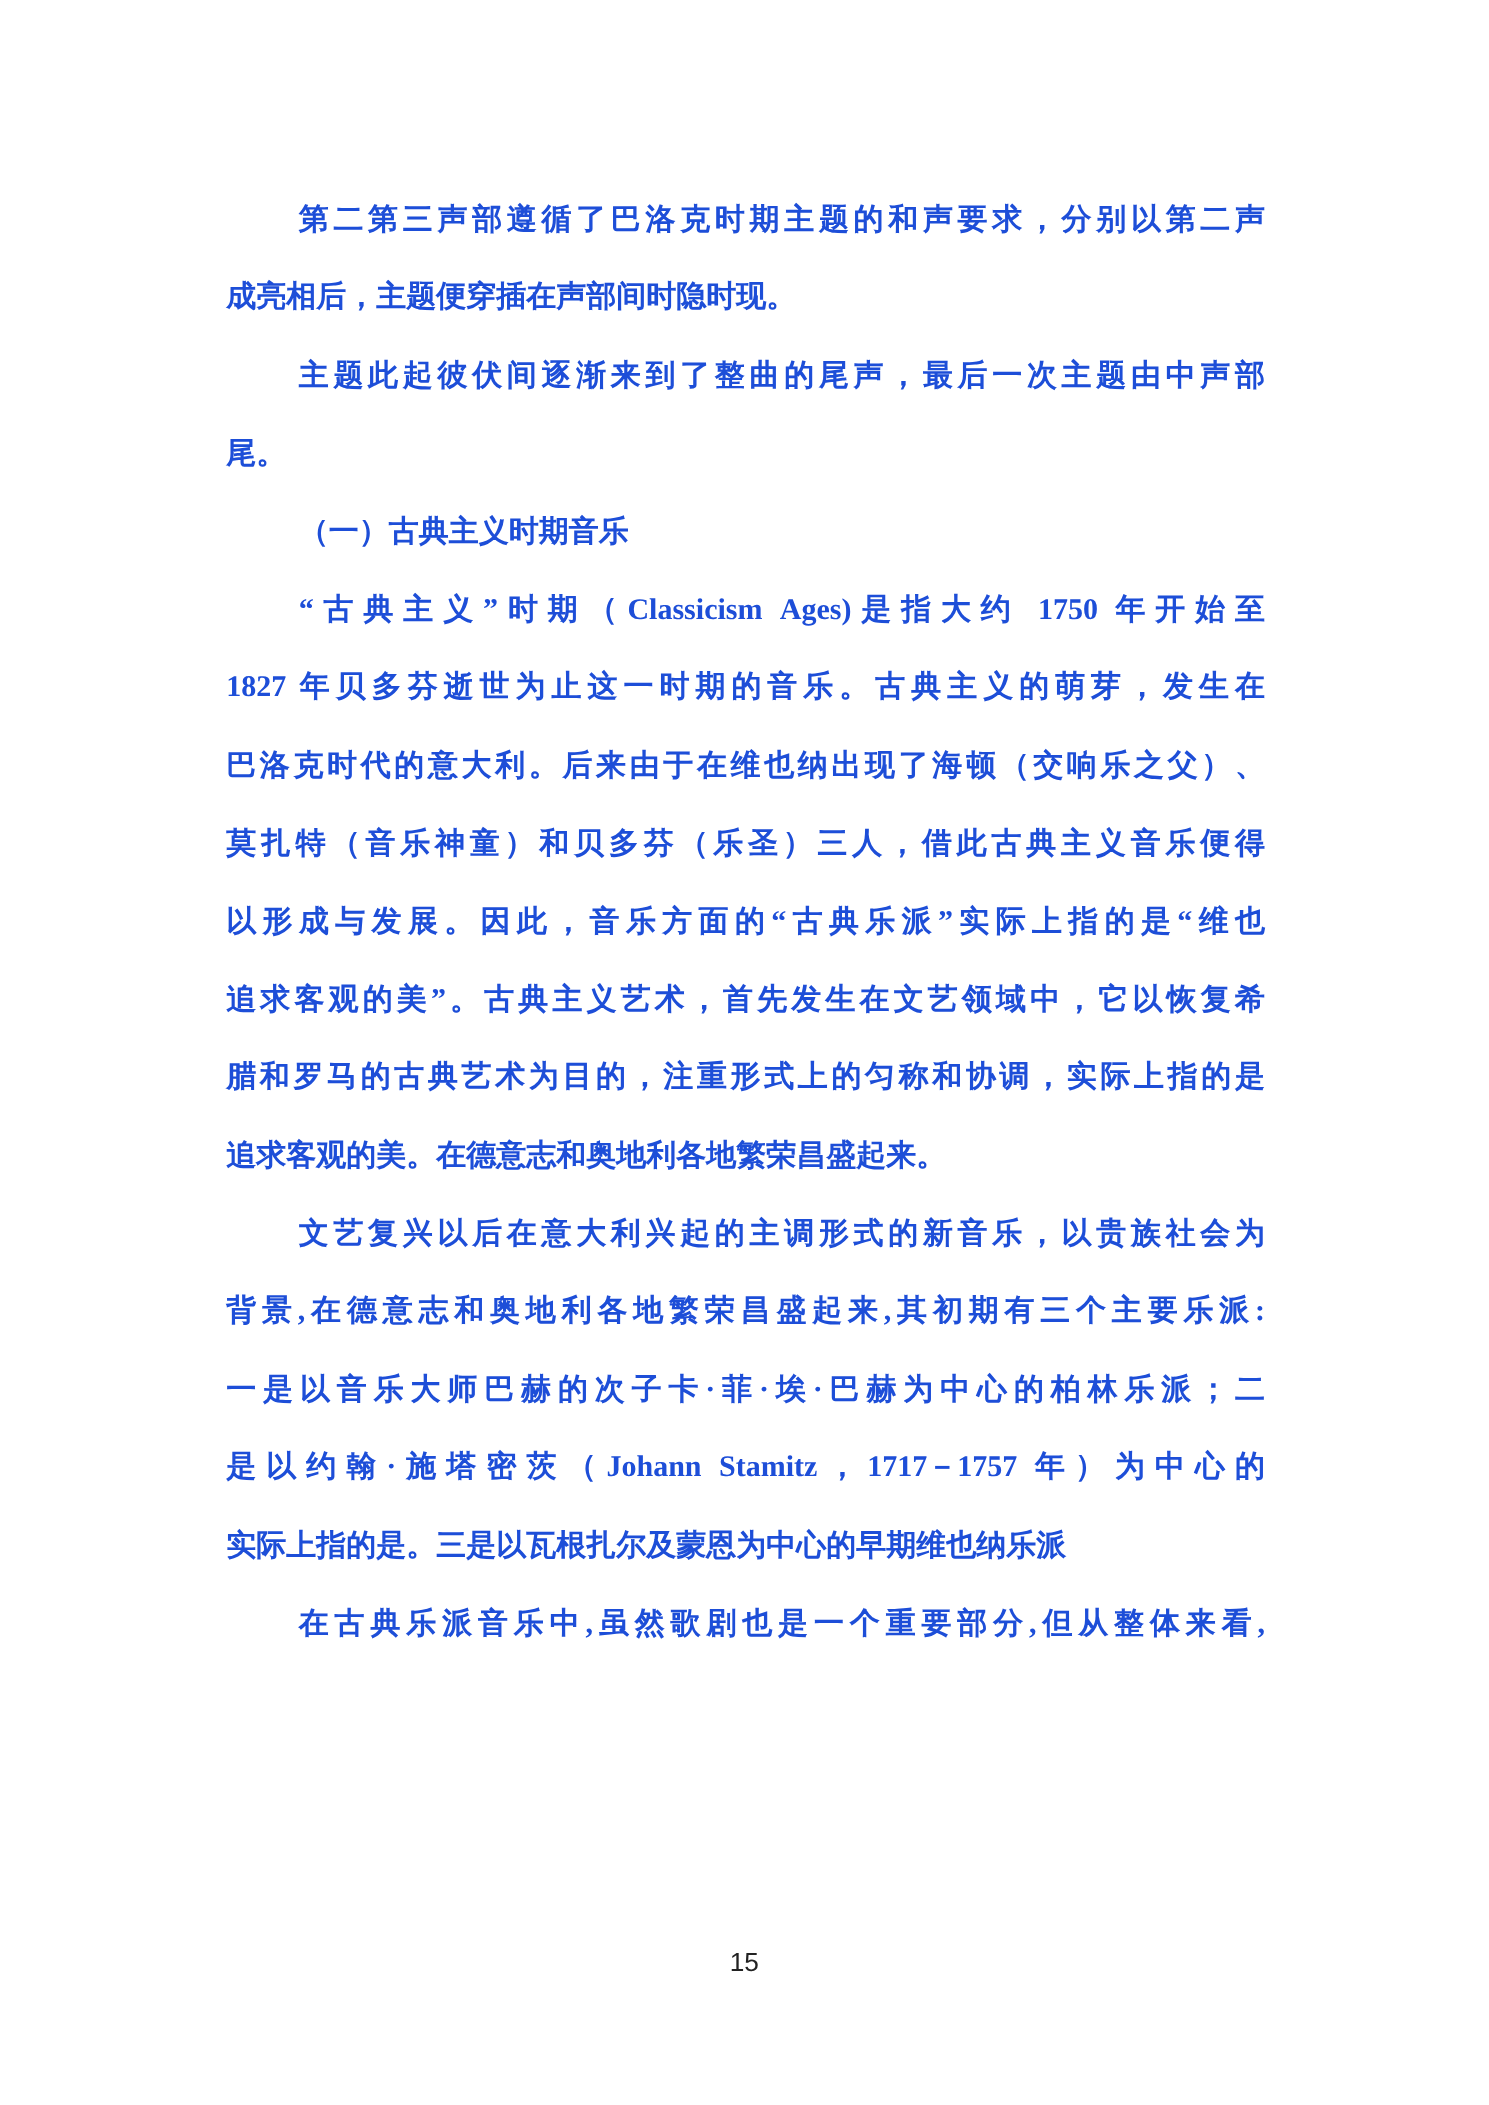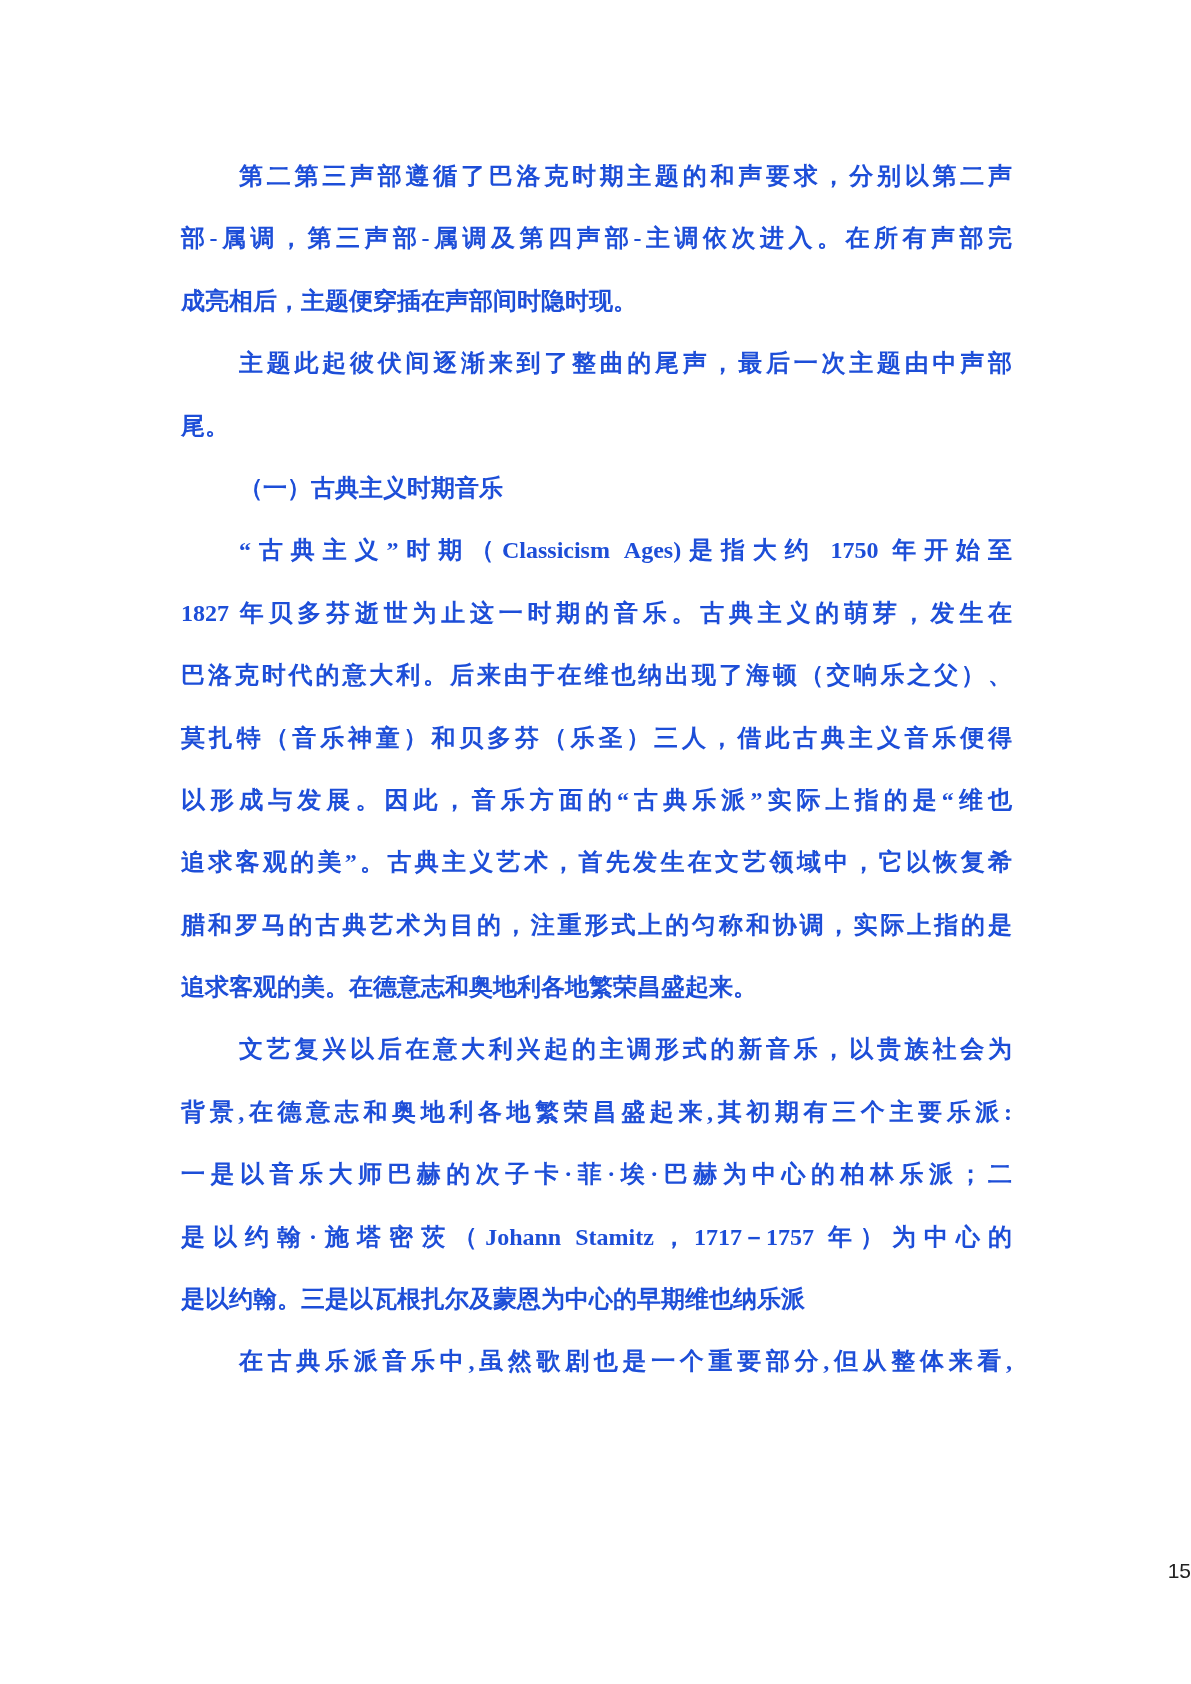--- a/index.html
+++ b/index.html
@@ -41,47 +41,46 @@
   .line.indent {
     padding-left: 58px;
   }
   .page-number {
     position: absolute;
     left: 0;
     top: 1556px;
     width: 100%;
     height: 30px;
     line-height: 30px;
-    text-align: right;
+    text-align: center;
     font-size: 21px;
     color: #222222;
     font-family: "Liberation Sans", "DejaVu Sans", sans-serif;
   }
 </style>
 </head>
 <body>
 
 <div class="page">
   <div class="textblock">
     <div class="line indent justify">第二第三声部遵循了巴洛克时期主题的和声要求，分别以第二声</div>
-    <div class="line justify">部-属调，第三声部-属调及第四声部-主调依次进入。在所有声部完</div>
     <div class="line">成亮相后，主题便穿插在声部间时隐时现。</div>
     <div class="line indent justify">主题此起彼伏间逐渐来到了整曲的尾声，最后一次主题由中声部</div>
     <div class="line">尾。</div>
     <div class="line indent">（一）古典主义时期音乐</div>
     <div class="line indent justify">“古典主义”时期（Classicism Ages)是指大约 1750 年开始至</div>
     <div class="line justify">1827 年贝多芬逝世为止这一时期的音乐。古典主义的萌芽，发生在</div>
     <div class="line justify">巴洛克时代的意大利。后来由于在维也纳出现了海顿（交响乐之父）、</div>
     <div class="line justify">莫扎特（音乐神童）和贝多芬（乐圣）三人，借此古典主义音乐便得</div>
     <div class="line justify">以形成与发展。因此，音乐方面的“古典乐派”实际上指的是“维也</div>
     <div class="line justify">追求客观的美”。古典主义艺术，首先发生在文艺领域中，它以恢复希</div>
     <div class="line justify">腊和罗马的古典艺术为目的，注重形式上的匀称和协调，实际上指的是</div>
     <div class="line">追求客观的美。在德意志和奥地利各地繁荣昌盛起来。</div>
     <div class="line indent justify">文艺复兴以后在意大利兴起的主调形式的新音乐，以贵族社会为</div>
     <div class="line justify">背景,在德意志和奥地利各地繁荣昌盛起来,其初期有三个主要乐派:</div>
     <div class="line justify">一是以音乐大师巴赫的次子卡·菲·埃·巴赫为中心的柏林乐派；二</div>
     <div class="line justify">是以约翰·施塔密茨（Johann Stamitz，1717－1757 年）为中心的</div>
-    <div class="line">是以约翰。三是以瓦根扎尔及蒙恩为中心的早期维也纳乐派</div>
+    <div class="line">实际上指的是。三是以瓦根扎尔及蒙恩为中心的早期维也纳乐派</div>
     <div class="line indent justify">在古典乐派音乐中,虽然歌剧也是一个重要部分,但从整体来看,</div>
   </div>
 
   <div class="page-number">15</div>
 </div>
 
 </body></html>

